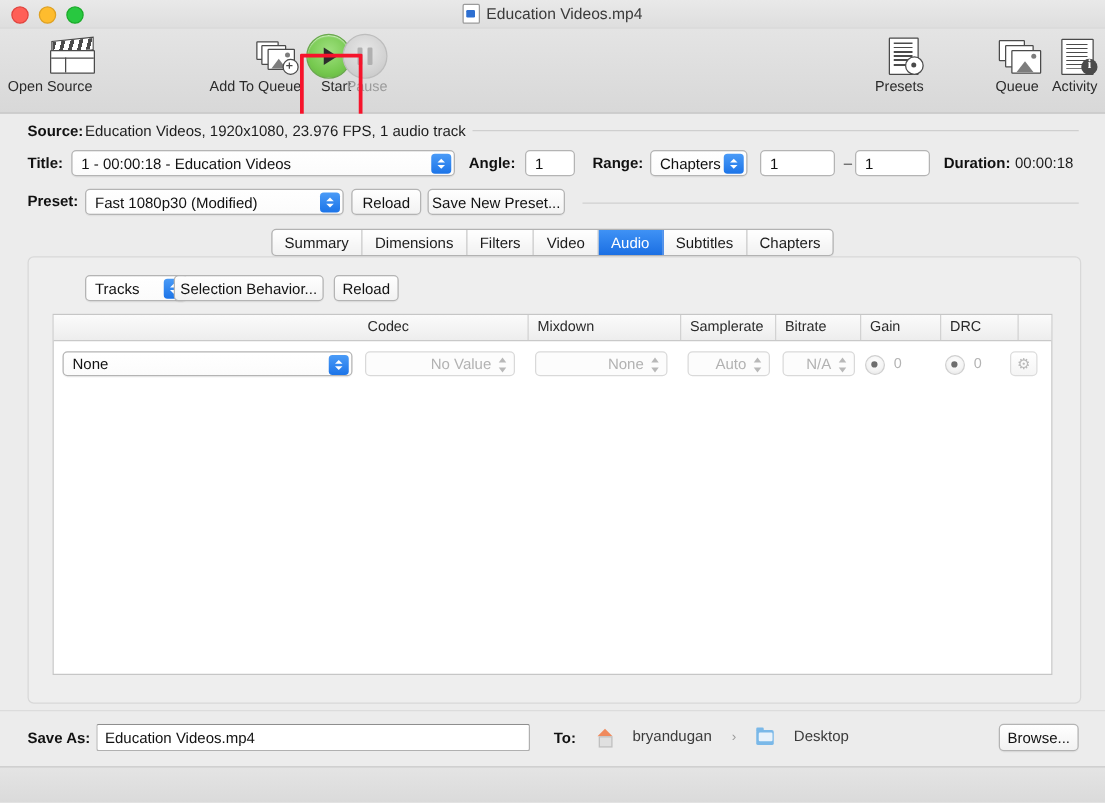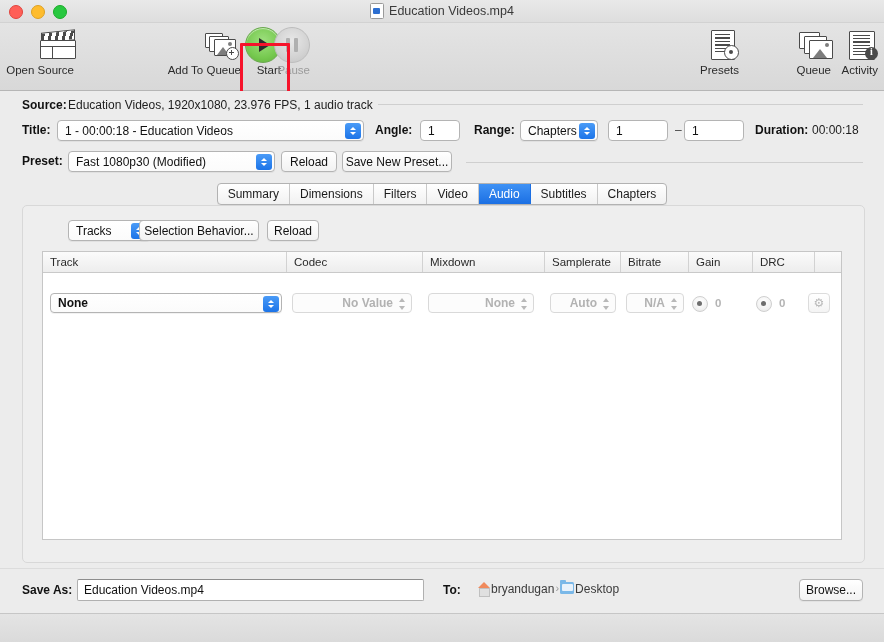--- a/index.html
+++ b/index.html
@@ -209,21 +209,21 @@
   .thead{
     position:absolute;left:0;top:0;right:0;height:20px;
     background:linear-gradient(180deg,#fbfbfb 0%,#ededed 100%);
     border-bottom:1px solid #c9c9c9;
   }
   .th{
     position:absolute;top:0;height:20px;display:flex;align-items:center;
     padding-left:7px;font-size:11.5px;color:#2a2a2a;box-sizing:border-box;
     border-right:1px solid #d2d2d2;
   }
-  .row1{position:absolute;left:0;right:0;top:36px;height:30px;font-weight:bold;}
+  .row1{position:absolute;left:0;right:0;top:24px;height:30px;}
 
   .ctl-disabled{
     position:absolute;box-sizing:border-box;height:20px;
     background:#fcfcfc;border:1px solid #d9d9d9;border-radius:4px;
     display:flex;align-items:center;padding:0 18px 0 7px;
     font-size:12px;color:#b2b2b2;justify-content:flex-end;
   }
   .ctl-disabled .arw{
     position:absolute;right:5px;top:3px;width:7px;height:14px;
   }
@@ -274,21 +274,21 @@
   .folder-icon{
     position:relative;width:14px;height:12px;display:inline-block;flex:none;
     background:#7ab8e8;border-radius:1.5px;
   }
   .folder-icon:before{
     content:"";position:absolute;left:0;top:-2.5px;width:6px;height:3px;background:#7ab8e8;border-radius:1px 1px 0 0;
   }
   .folder-icon:after{
     content:"";position:absolute;left:1.5px;top:2px;width:11px;height:7px;background:#e8f2fb;border-radius:1px;
   }
-  .pathbit{display:flex;align-items:flex-start;gap:1px;font-size:12px;color:#3b3b3b;}
+  .pathbit{display:flex;align-items:flex-end;gap:16px;font-size:12px;color:#3b3b3b;}
   .chev{color:#9a9a9a;font-size:11px;}
 </style>
 </head>
 <body>
 
 <div class="window">
 
   <div class="titlebar">
     <div class="lights">
       <div class="light l-red"></div>
@@ -458,23 +458,20 @@
   </div>
   <div class="btn" style="left:139px;top:220px;width:120px;">
     <span>Selection Behavior...</span>
   </div>
   <div class="btn" style="left:267px;top:220px;width:52px;">
     <span>Reload</span>
   </div>
 
   <div class="tablebox">
     <div class="thead">
-      <div class="th" style="left:0;width:244px;">
-          <span>Track</span>
-        </div>
       <div class="th" style="left:244px;width:136px;">
           <span>Codec</span>
         </div>
       <div class="th" style="left:380px;width:122px;">
           <span>Mixdown</span>
         </div>
       <div class="th" style="left:502px;width:76px;">
           <span>Samplerate</span>
         </div>
       <div class="th" style="left:578px;width:68px;">

